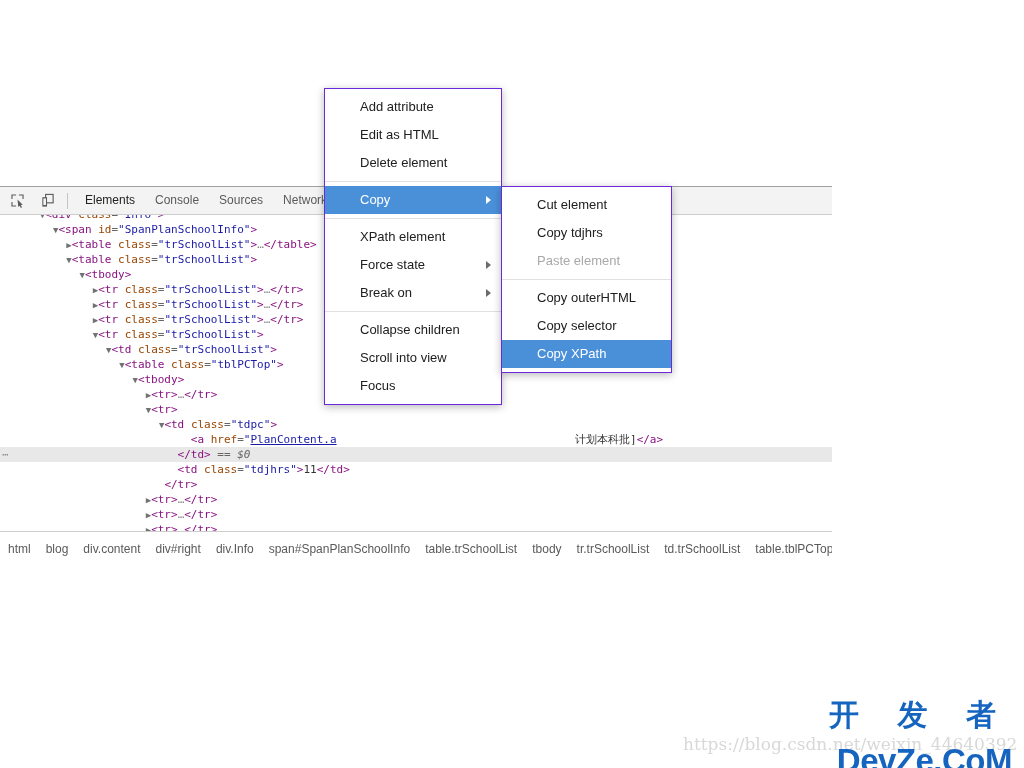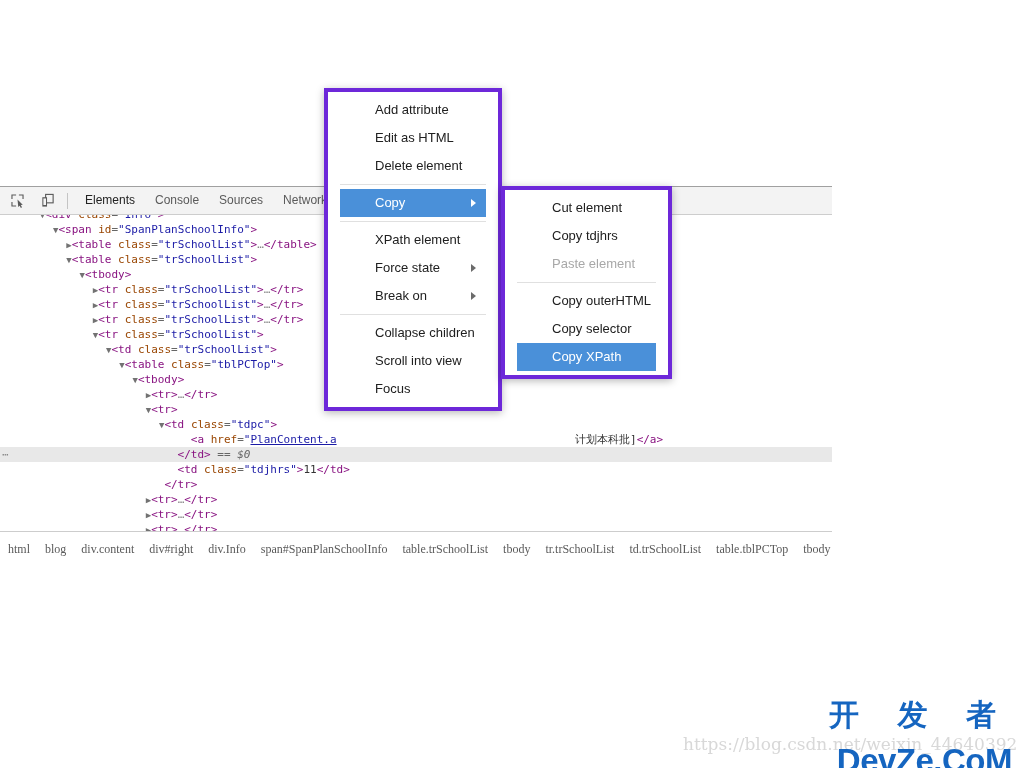--- a/index.html
+++ b/index.html
@@ -124,37 +124,36 @@
     align-items: center;
     font-size: 12px;
     color: #5a5a5a;
     overflow: hidden;
   }
   .crumb {
     padding: 2px 7px;
     white-space: nowrap;
     flex: none;
     margin-left: 1px;
-    font-family: Liberation Serif, serif;
   }
   .crumb.active {
     background: #404040;
     color: #ffffff;
     text-align: right;
   }
 
   
   .ctx {
     position: absolute;
     background: #ffffff;
-    border: 4px solid #6d28d9;
+    border: 1px solid #6d28d9;
     box-shadow: 0 2px 8px rgba(0,0,0,0.28);
     font-size: 13px;
     color: #202020;
-    padding: 4px 12px;
+    padding: 4px 0;
     box-sizing: border-box;
     z-index: 40;
   }
   .ctx-main { left: 324px; top: 88px; width: 178px; }
   .ctx-sub  { left: 501px; top: 186px; width: 171px; }
 
   .mi {
     position: relative;
     height: 28px;
     line-height: 28px;

